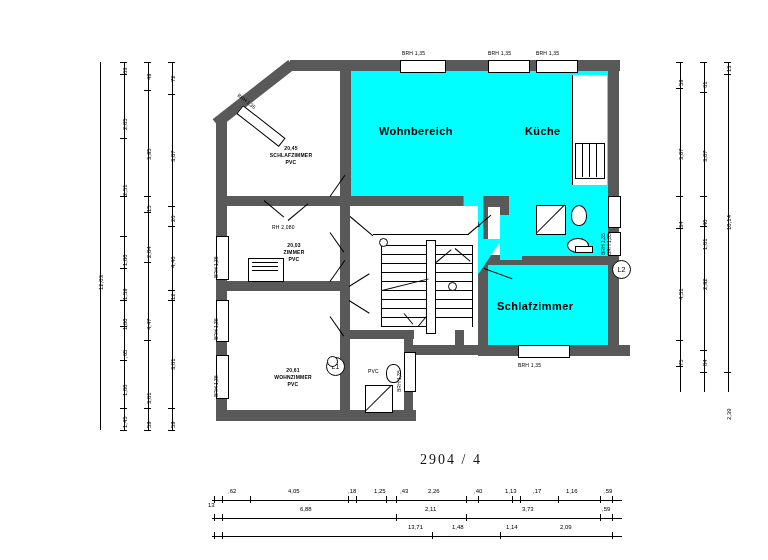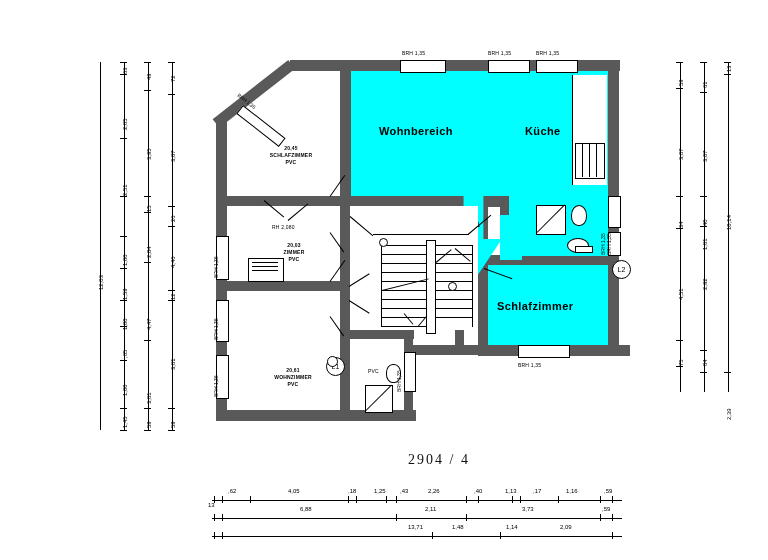--- a/index.html
+++ b/index.html
@@ -387,15 +387,15 @@
     <div class="dimtxt" style="left:425px;top:506px;">2,11</div>
     <div class="dimtxt" style="left:522px;top:506px;">3,73</div>
     <div class="dimtxt" style="left:602px;top:506px;">,59</div>
 
     <div class="dimtxt" style="left:408px;top:524px;">13,71</div>
     <div class="dimtxt" style="left:452px;top:524px;">1,48</div>
     <div class="dimtxt" style="left:506px;top:524px;">1,14</div>
     <div class="dimtxt" style="left:560px;top:524px;">2,09</div>
   </div>
 
-  <div class="title" style="left:408px;top:452px;text-align:right;">2904 / 4</div>
+  <div class="title" style="left:420px;top:452px;text-align:right;">2904 / 4</div>
 
 </div>
 
 </body></html>

